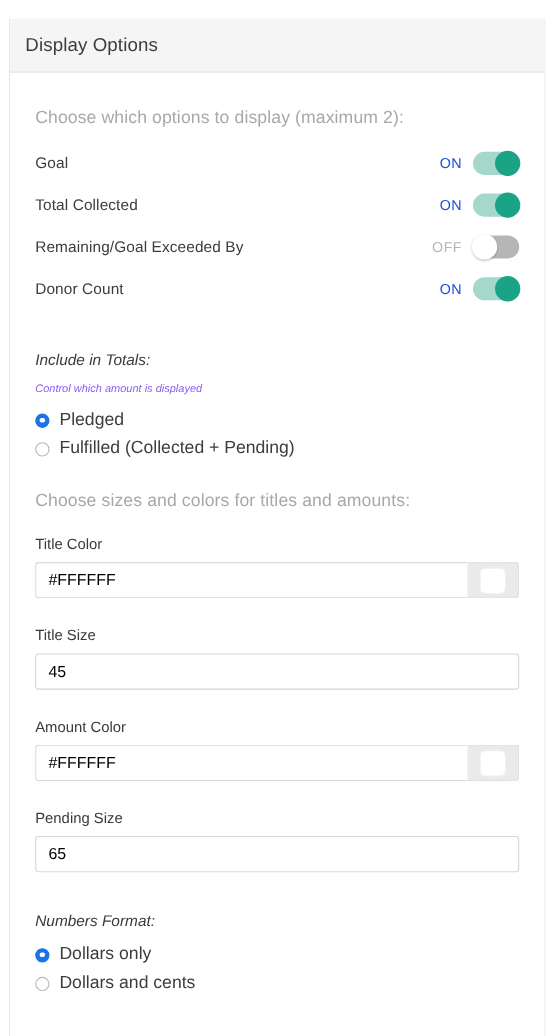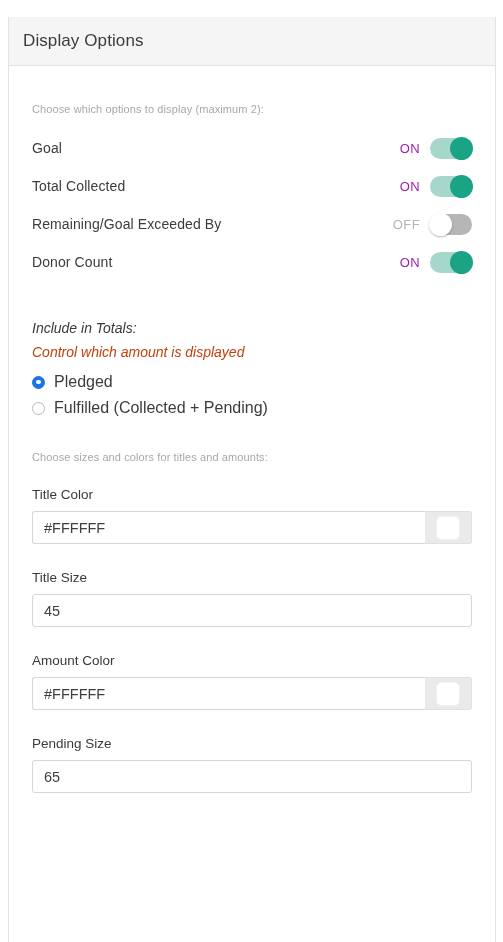--- a/index.html
+++ b/index.html
@@ -44,32 +44,32 @@
     letter-spacing: 0.1px;
   }
   .card-body {
     padding: 0 23px;
     position: relative;
   }
 
   
   .helper-text {
     color: #a8a8a8;
-    font-size: 11px;
+    font-size: 16px;
     letter-spacing: 0.1px;
     text-align: center;
   }
   .section-label {
     color: #3a3a3a;
     font-size: 14px;
     font-style: italic;
   }
   .section-sub {
-    color: #c2410c;
-    font-size: 14px;
+    color: #8b5cf6;
+    font-size: 10px;
     font-style: italic;
   }
   .field-label {
     color: #3a3a3a;
     font-size: 13.5px;
   }
 
   
   .toggle-list { margin-top: 0; }
   .toggle-row {
@@ -86,21 +86,21 @@
   }
   .toggle-right {
     display: flex;
     align-items: center;
     gap: 10px;
   }
   .toggle-state {
     font-size: 13px;
     letter-spacing: 0.4px;
   }
-  .toggle-state.on  { color: #a21caf; }
+  .toggle-state.on  { color: #1d4ed8; }
   .toggle-state.off { color: #b4b4b4; }
 
   .switch {
     position: relative;
     width: 42px;
     height: 21px;
     border-radius: 11px;
     flex: none;
     cursor: pointer;
   }
@@ -170,21 +170,21 @@
 
   
   .text-input {
     width: 100%;
     height: 33px;
     border: 1px solid #d6d6d6;
     border-radius: 3px;
     background: #ffffff;
     font-family: "Liberation Sans", sans-serif;
     font-size: 14.5px;
-    color: #404040;
+    color: #000000;
     padding: 0 11px;
     outline: none;
   }
   .color-field {
     display: flex;
     align-items: stretch;
     width: 100%;
     height: 33px;
   }
   .color-field .text-input {
@@ -331,17 +331,30 @@
             <span class="swatch-chip"></span>
           </span>
         </div>
       </div>
 
       <div class="field-block" style="padding-top:26px;">
         <span class="field-label">Pending Size</span>
         <input class="text-input" type="text" value="65" style="">
       </div>
 
-
+      <div class="s-numbers">
+        <span class="section-label">Numbers Format:</span>
+      </div>
+
+      <div>
+        <div class="radio-row">
+          <span class="radio checked"></span>
+          <span class="radio-label">Dollars only</span>
+        </div>
+        <div class="radio-row">
+          <span class="radio unchecked"></span>
+          <span class="radio-label">Dollars and cents</span>
+        </div>
+      </div>
 
     </div>
   </div>
 </div>
 
 </body></html>

